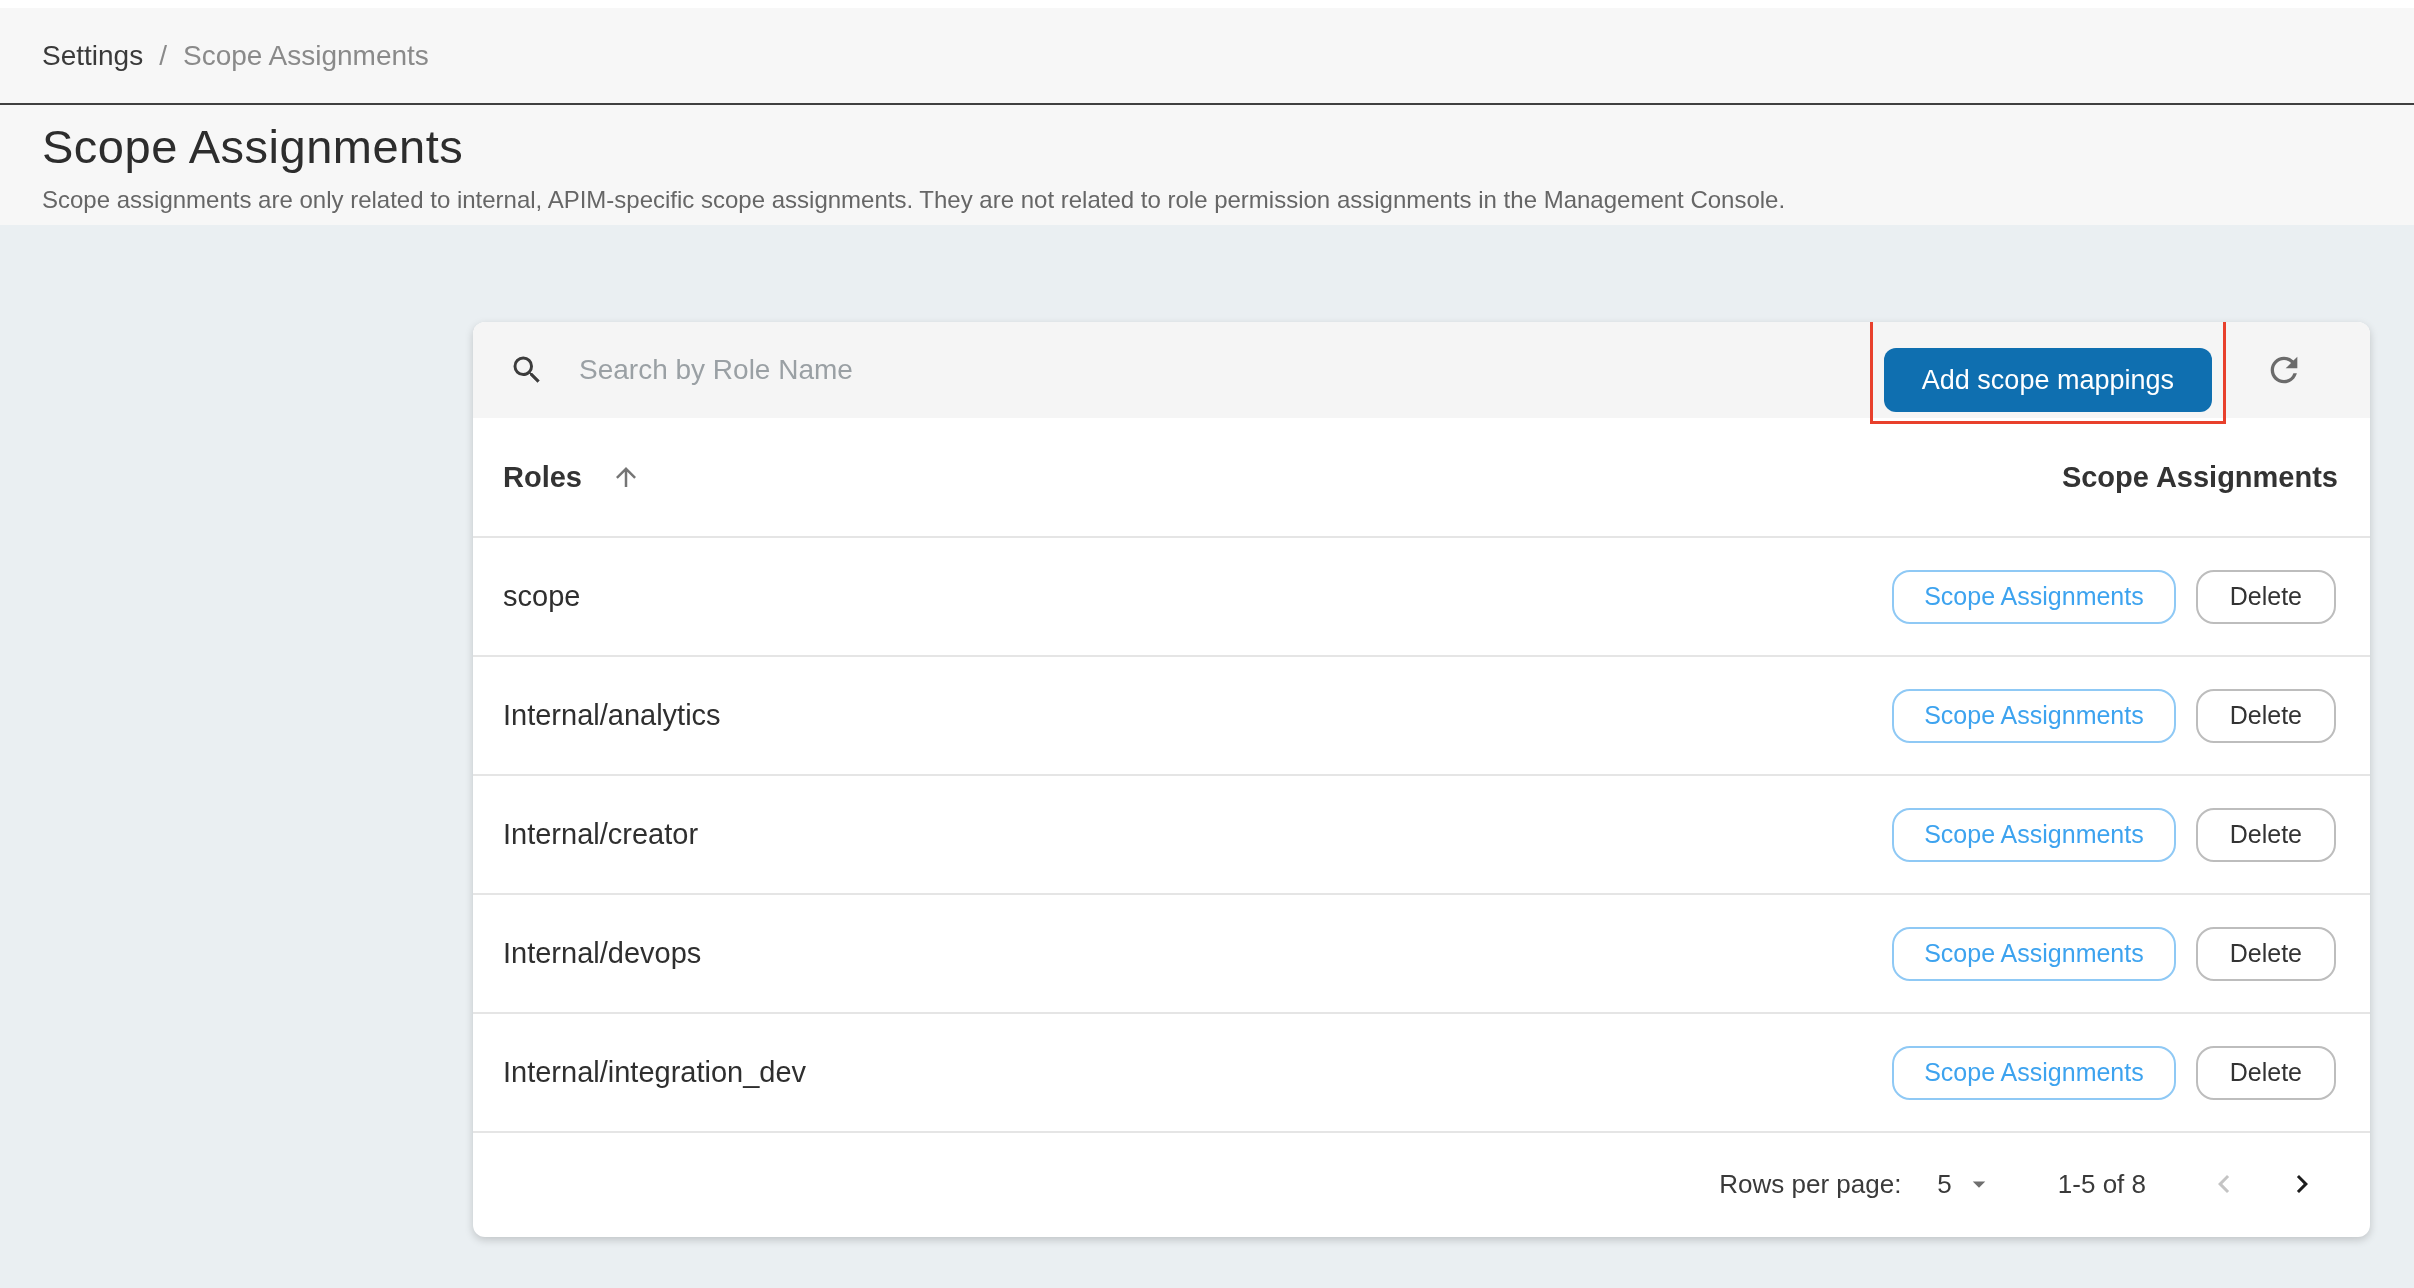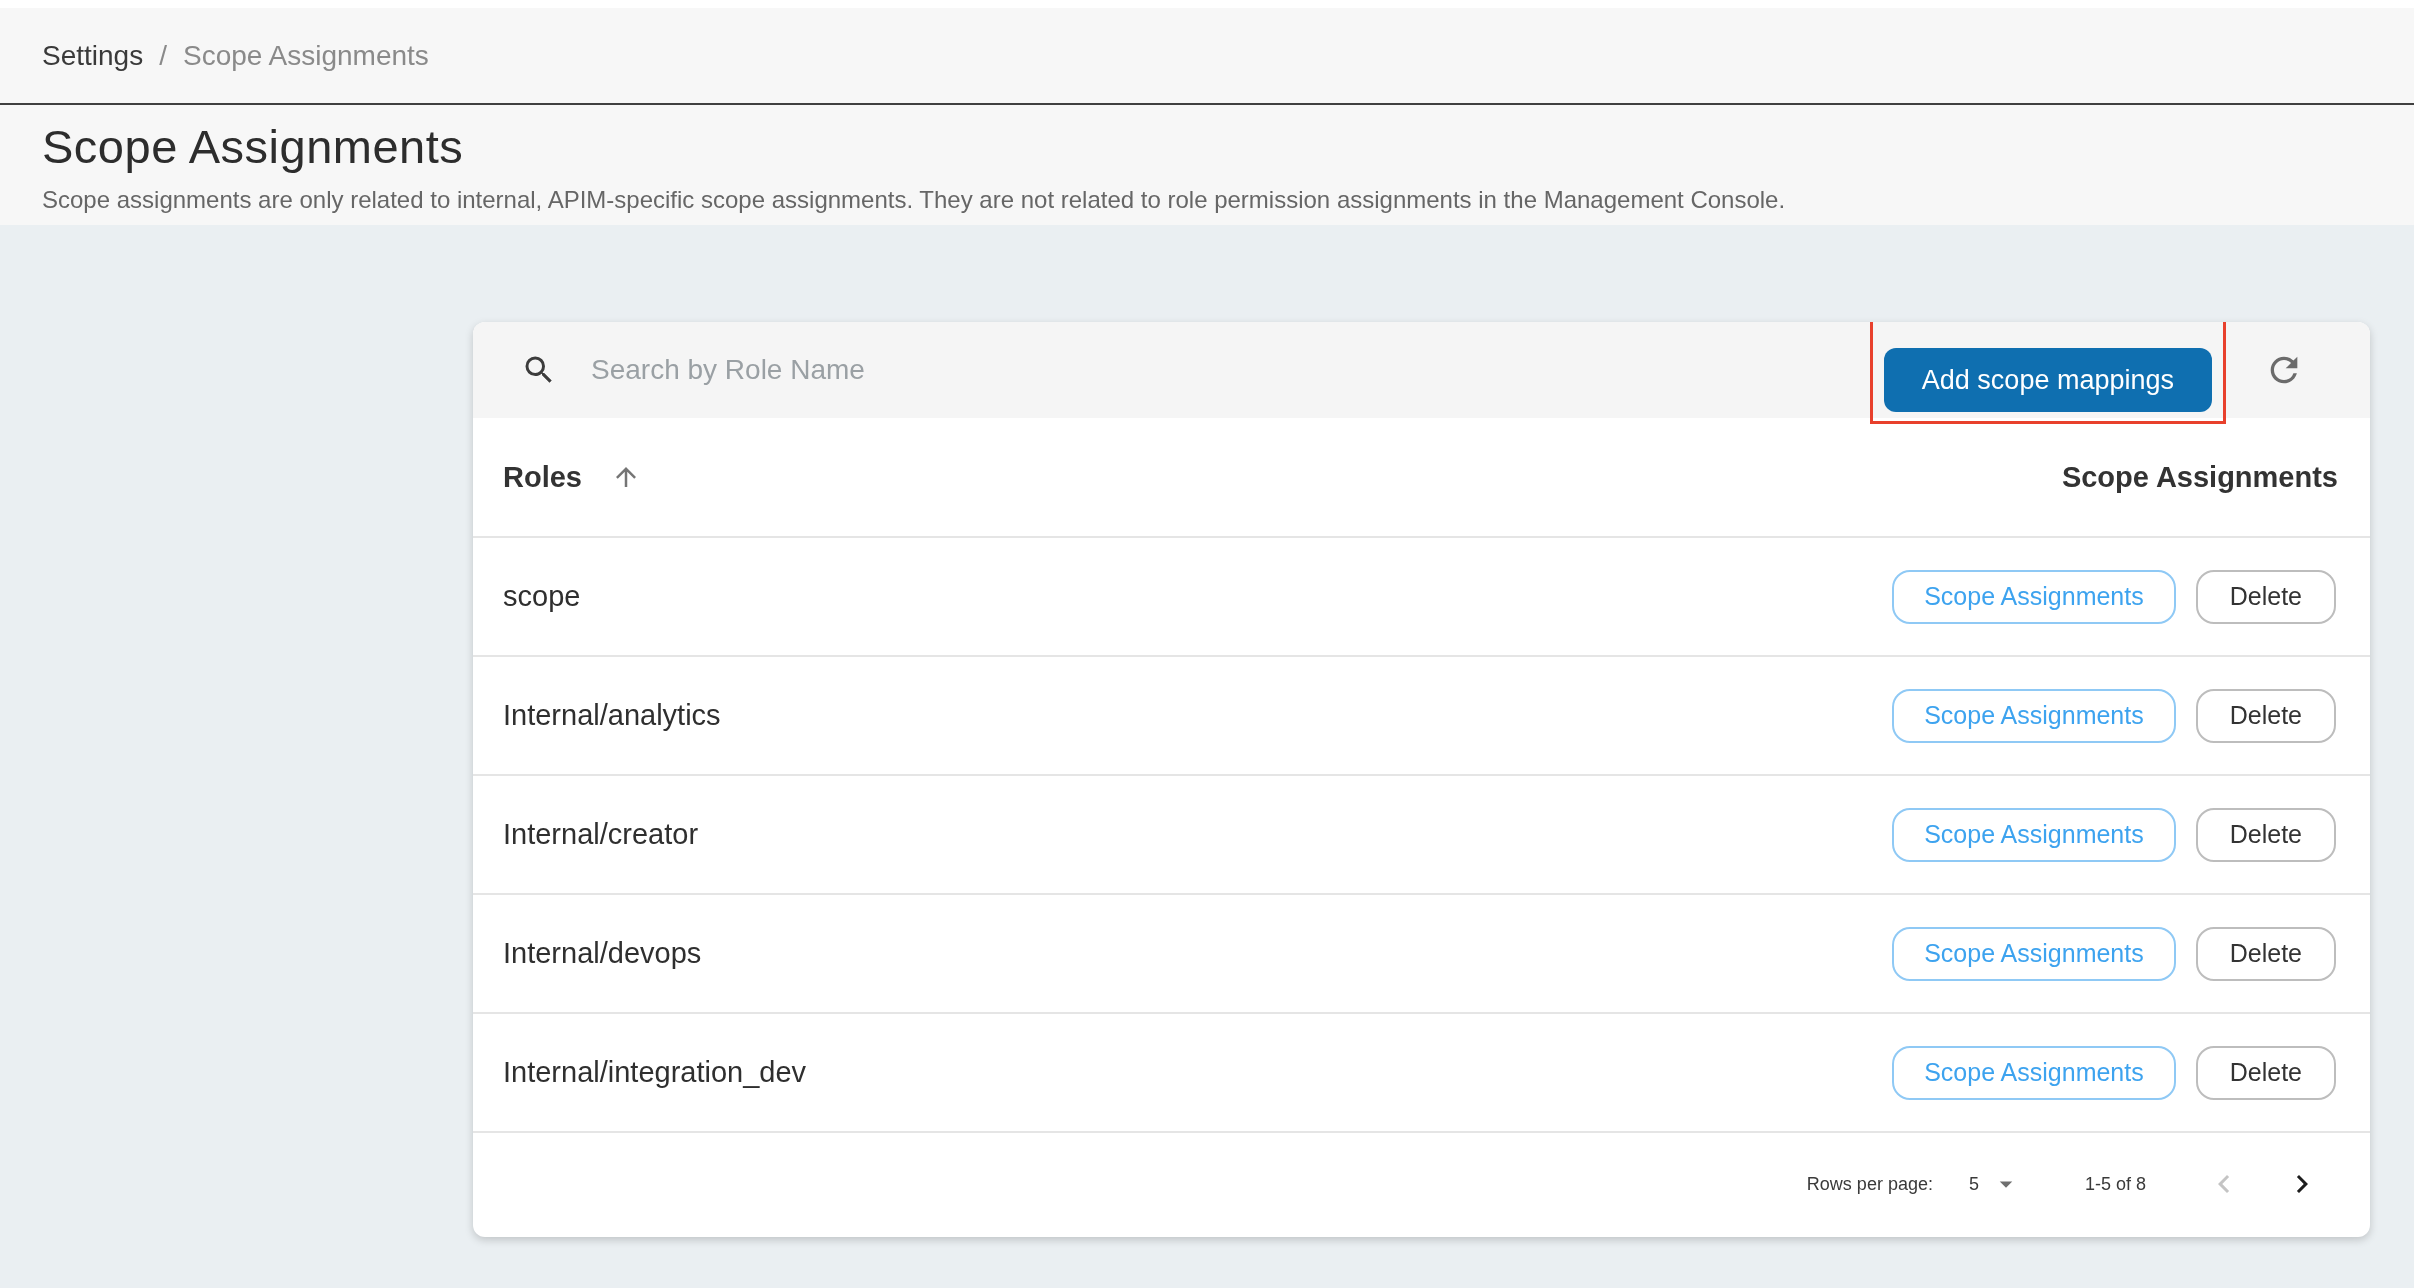--- a/index.html
+++ b/index.html
@@ -59,21 +59,21 @@
     box-shadow: 0 3px 9px rgba(0,0,0,0.18);
     overflow: hidden;
   }
 
   
   .toolbar {
     height: 96px;
     background: #f5f5f5;
     display: flex;
     align-items: center;
-    padding: 0 62px 0 48px;
+    padding: 0 62px 0 36px;
   }
   .search-icon { flex: 0 0 auto; margin-right: 34px; }
   .search-input {
     flex: 1 1 auto;
     border: none;
     outline: none;
     background: transparent;
     font-family: "Liberation Sans", sans-serif;
     font-size: 28px;
     color: #333;
@@ -163,21 +163,21 @@
     cursor: pointer;
   }
 
   
   .tfoot {
     height: 102px;
     display: flex;
     align-items: center;
     justify-content: flex-end;
     padding-right: 44px;
-    font-size: 18px;
+    font-size: 26px;
     color: #3a3a3a;
   }
   .rows-label { margin-right: 36px; }
   .rows-select {
     display: flex;
     align-items: center;
     gap: 12px;
     cursor: pointer;
     margin-right: 64px;
   }

